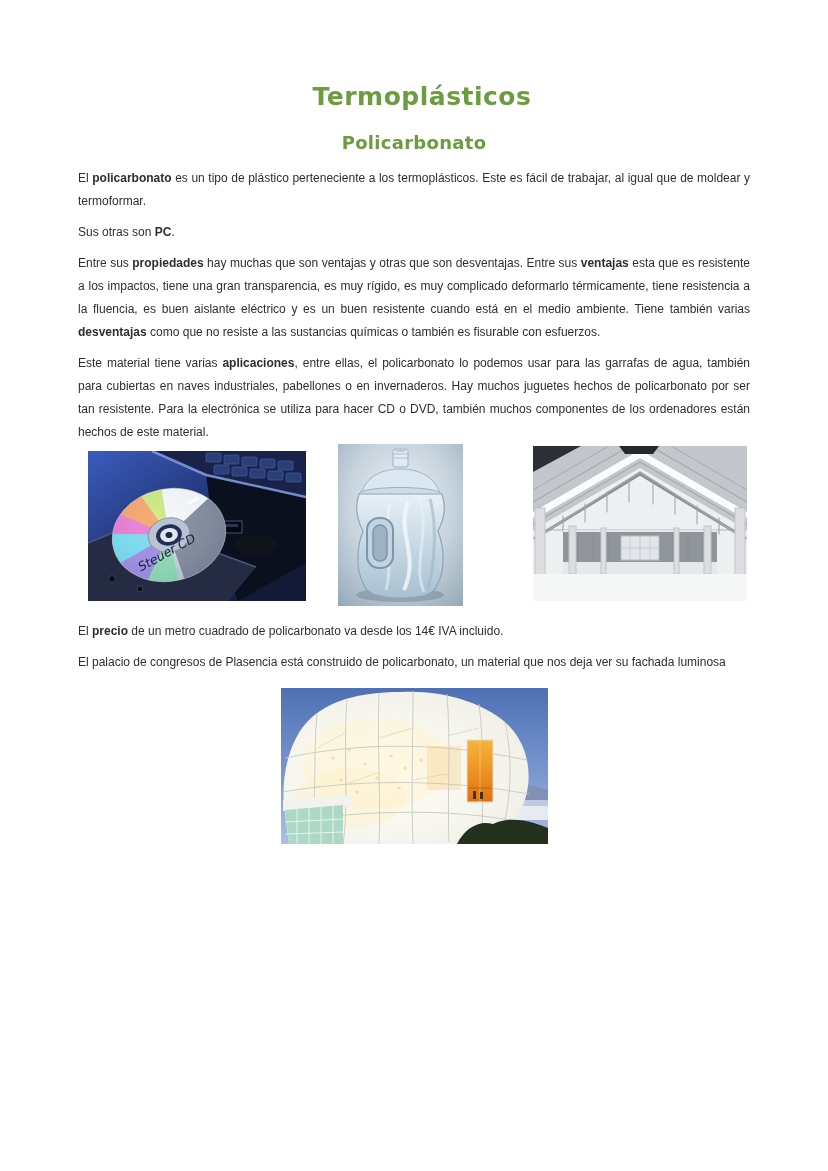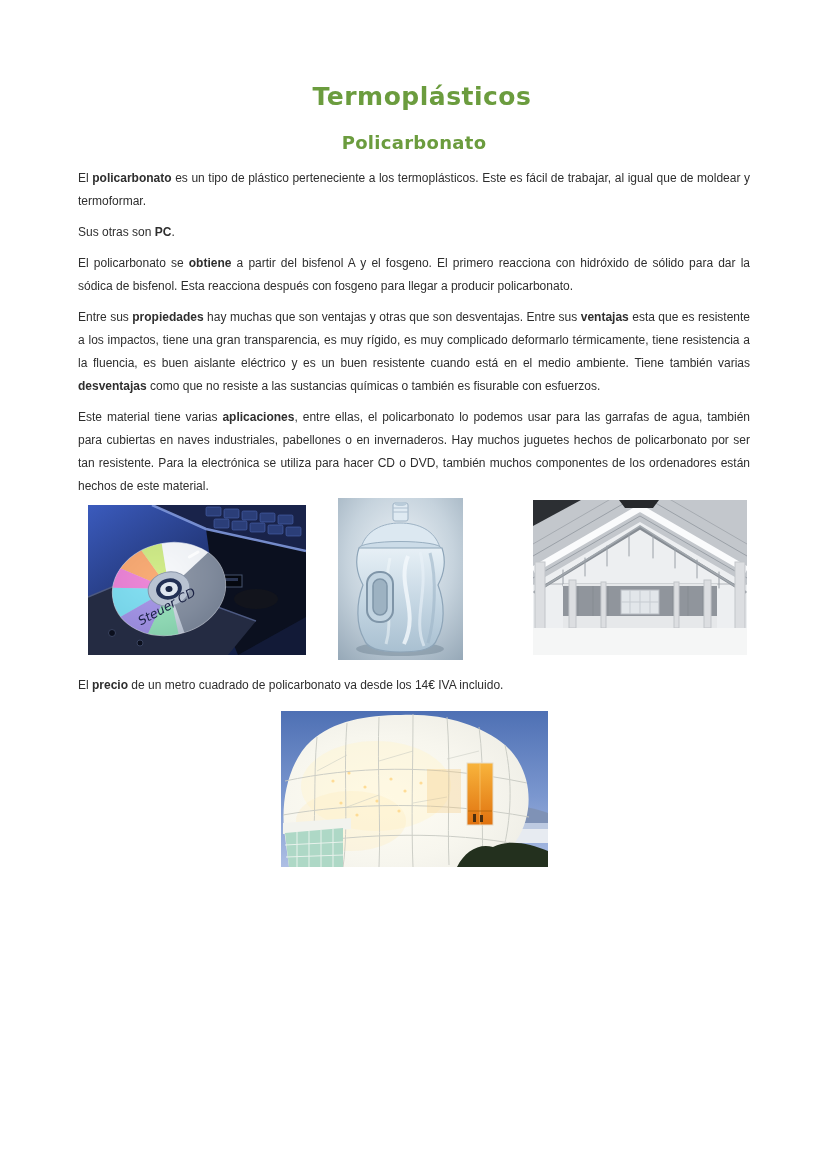--- a/index.html
+++ b/index.html
@@ -59,21 +59,20 @@
 
 <div class="page">
 
   <h1 class="doc-title">Termoplásticos</h1>
   <h2 class="doc-subtitle">Policarbonato</h2>
 
   <div class="body-text">
 
     <p class="first-para"><span>El </span><b>policarbonato</b><span> es un tipo de plástico perteneciente a los termoplásticos. Este es fácil de trabajar, al igual que de moldear y termoformar.</span></p>
     <p><span>Sus otras son </span><b>PC</b><span>.</span></p>
-    <p><span>El policarbonato se </span><b>obtiene</b><span> a partir del bisfenol A y el fosgeno. El primero reacciona con hidróxido de sólido para dar la sódica de bisfenol. Esta reacciona después con fosgeno para llegar a producir policarbonato.</span></p>
     <p><span>Entre sus </span><b>propiedades</b><span> hay muchas que son ventajas y otras que son desventajas. Entre sus </span><b>ventajas</b><span> esta que es resistente a los impactos, tiene una gran transparencia, es muy rígido, es muy complicado deformarlo térmicamente, tiene resistencia a la fluencia, es buen aislante eléctrico y es un buen resistente cuando está en el medio ambiente. Tiene también varias </span><b>desventajas</b><span> como que no resiste a las sustancias químicas o también es fisurable con esfuerzos.</span></p>
     <p><span>Este material tiene varias </span><b>aplicaciones</b><span>, entre ellas, el policarbonato lo podemos usar para las garrafas de agua, también para cubiertas en naves industriales, pabellones o en invernaderos. Hay muchos juguetes hechos de policarbonato por ser tan resistente. Para la electrónica se utiliza para hacer CD o DVD, también muchos componentes de los ordenadores están hechos de este material.</span></p>
 
     <div class="figure-row">
 
       <figure class="fig fig-cd">
         <svg viewBox="0 0 218 150" width="218" height="150">
           <defs>
             <linearGradient id="f1bg" x1="0" y1="0" x2="1" y2="1">
               <stop offset="0" stop-color="#3b5bbd"></stop>
@@ -240,20 +239,21 @@
           </g>
           <rect x="0" y="128" width="214" height="27" fill="#f5f6f6"></rect>
           <polygon points="0,0 48,0 0,26" fill="#2c2f33"></polygon>
           <polygon points="86,0 126,0 120,8 92,8" fill="#26282b"></polygon>
         </svg>
       </figure>
 
     </div>
 
     <p class="after-figures"><span>El </span><b>precio</b><span> de un metro cuadrado de policarbonato va desde los 14€ IVA incluido.</span></p>
+    <p><span>El palacio de congresos de Plasencia está construido de policarbonato, un material que nos deja ver su fachada luminosa</span></p>
 
     <figure class="fig-center">
       <svg viewBox="0 0 267 156" width="267" height="156">
         <defs>
           <linearGradient id="skyg" x1="0" y1="0" x2="0" y2="1">
             <stop offset="0" stop-color="#4e70b4"></stop>
               <stop offset="0.55" stop-color="#7b97cf"></stop>
               <stop offset="1" stop-color="#aebfe4"></stop>
           </linearGradient>
           <radialGradient id="bglow" cx="0.4" cy="0.55" r="0.75">

